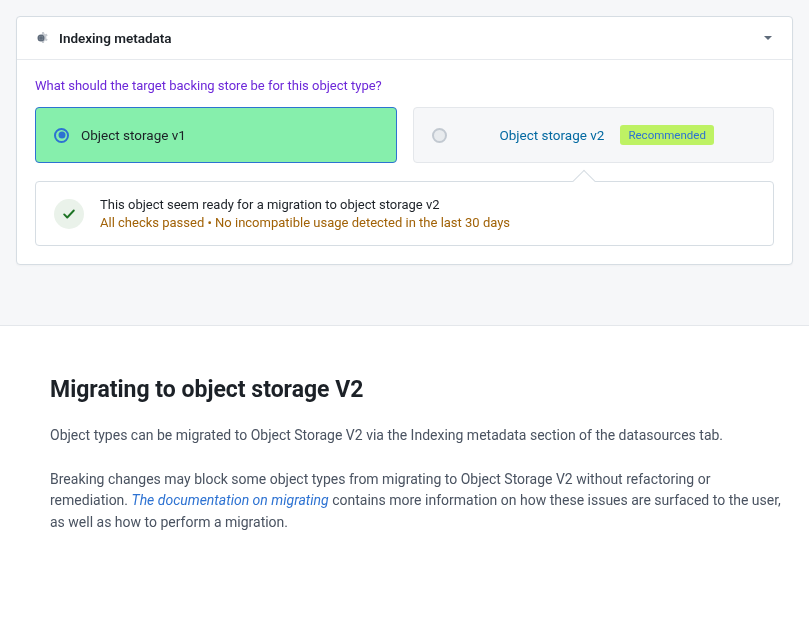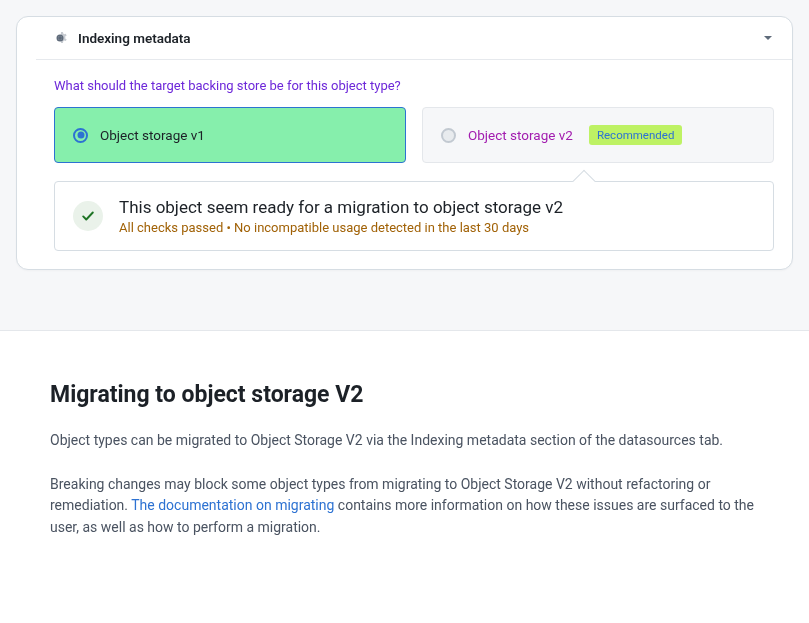--- a/index.html
+++ b/index.html
@@ -19,23 +19,22 @@
       position: relative;
     }
     .panel-region {
       background: #f6f7f9;
       padding: 16px 16px 60px 16px;
       border-bottom: 1px solid #e4e7eb;
     }
     .panel {
       background: #ffffff;
       border: 1px solid #d6dde3;
-      border-radius: 12px;
+      border-radius: 4px;
       box-shadow: 0 1px 2px rgba(0,0,0,0.03);
-      padding-left: 19px;
     }
     .panel-header {
       display: flex;
       align-items: center;
       padding: 13px 16px;
       border-bottom: 1px solid #e6e9ed;
       cursor: pointer;
     }
     .panel-header .gear {
       width: 16px;
@@ -108,21 +107,22 @@
     }
     .radio.unchecked {
       border: 2px solid #c2c9d1;
       background: #e8ebee;
     }
     .option-label {
       font-size: 13.5px;
       color: #1c2127;
     }
     .option-card.unselected .option-label {
-      color: #a21caf;
+      color: #0369a1;
+      margin-left: 41px;
     }
     .badge {
       font-size: 11.5px;
       color: #2d72d2;
       background: #bef264;
       padding: 3px 8px;
       border-radius: 3px;
       margin-left: 4px;
     }
     .status-box-wrapper {
@@ -159,21 +159,21 @@
       align-items: center;
       justify-content: center;
       flex-shrink: 0;
     }
     .check-circle svg {
       width: 14px;
       height: 14px;
       color: #1d7324;
     }
     .status-text .primary {
-      font-size: 17px;
+      font-size: 13px;
       color: #1c2127;
       margin-bottom: 3px;
     }
     .status-text .secondary {
       font-size: 13px;
       color: #a16207;
     }
     .doc-section {
       padding: 50px 26px 26px 26px;
       margin-left: 24px;
@@ -187,20 +187,21 @@
     .doc-para {
       font-size: 14px;
       line-height: 1.55;
       color: #4a5361;
       margin-bottom: 22px;
     }
     .doc-link {
       color: #2d72d2;
       text-decoration: none;
       cursor: pointer;
+      font-style: italic;
     }
   </style>
 </head>
 <body>
 
 <div class="page">
   <div class="panel-region">
     <div class="panel">
       <div class="panel-header">
         <span class="gear">

